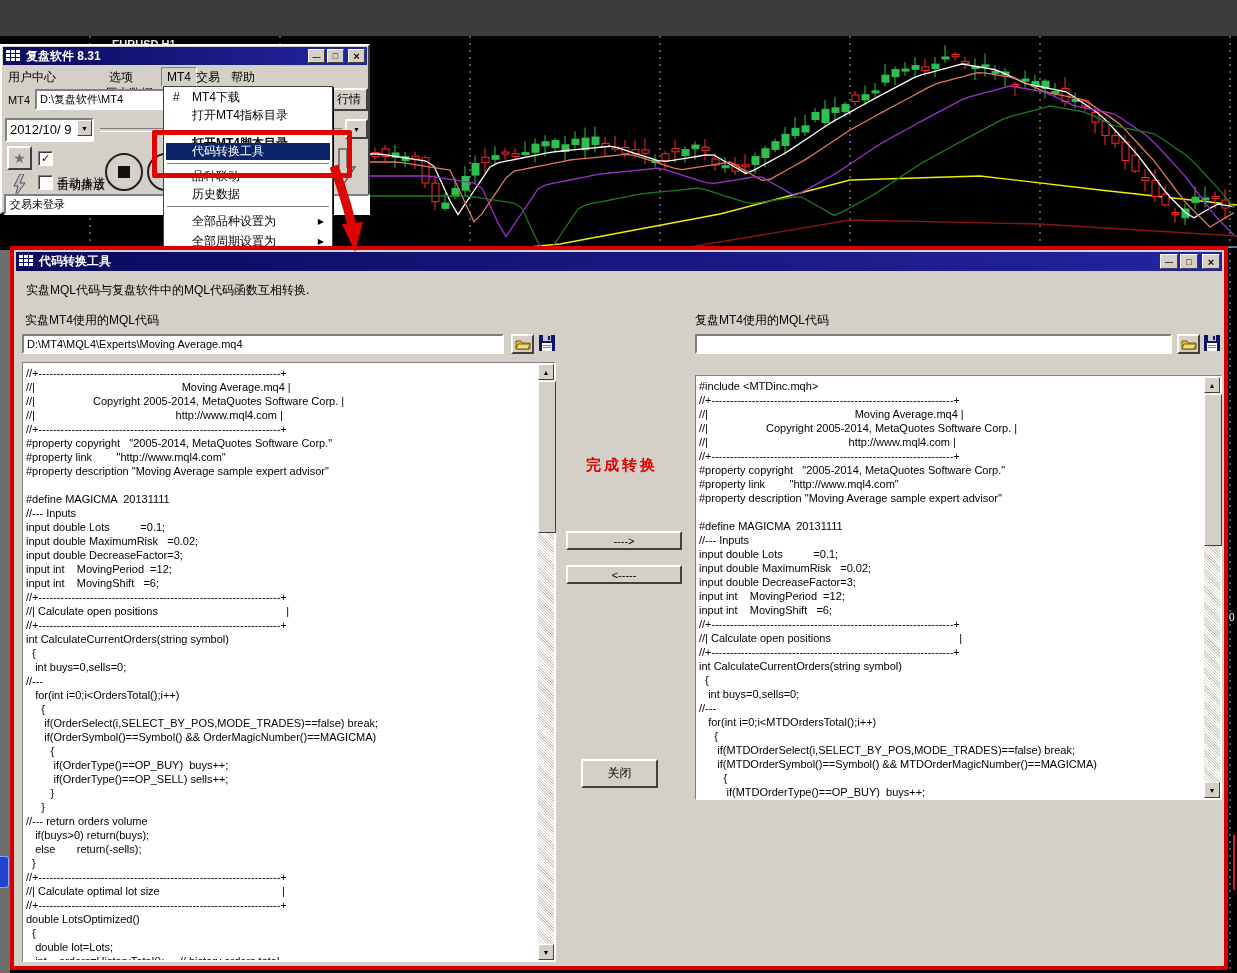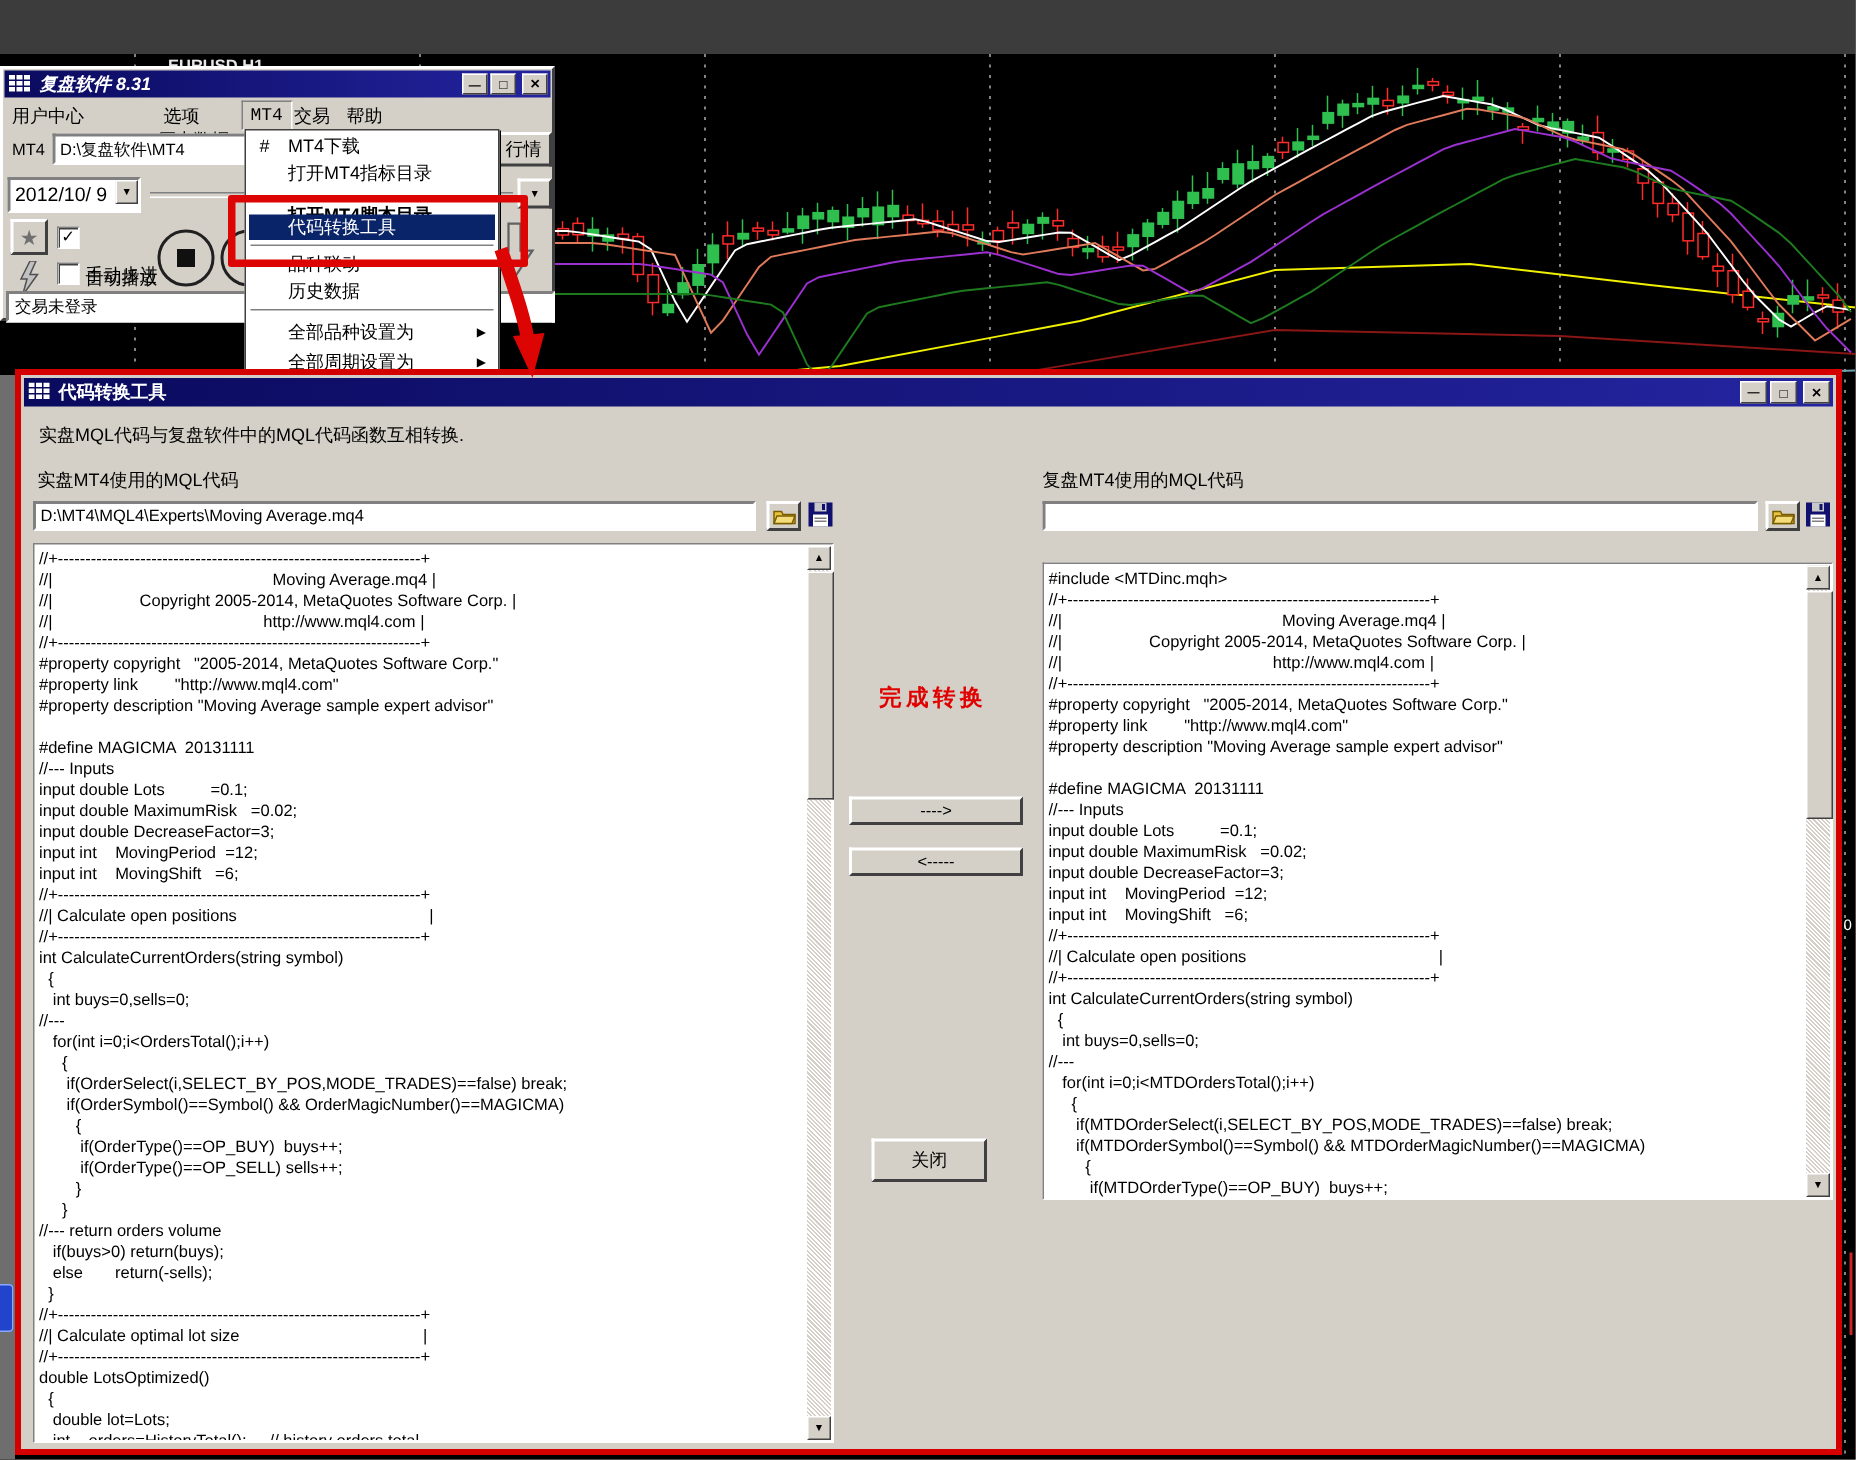--- a/index.html
+++ b/index.html
@@ -222,42 +222,42 @@
     </svg>
   <div class="abs" style="left:112px;top:38px;color:#e8e8e8;font-size:11px;font-weight:bold;z-index:1;">EURUSD,H1</div>
 
 
   <div class="abs" style="left:0;top:250px;width:10px;height:723px;background:#6e6e6e;z-index:2;"></div>
   <div class="abs" style="left:0;top:856px;width:8px;height:30px;background:#2244cc;border:1px solid #89a8ff;border-left:none;border-radius:0 3px 3px 0;z-index:3;"></div>
   <div class="abs" style="left:1229px;top:612px;color:#fff;font-size:10px;z-index:2;">0</div>
   <div class="abs" style="left:1233px;top:835px;width:2px;height:55px;background:#cc2222;z-index:2;"></div>
 
   <div class="abs raised" style="left:0;top:44px;width:370px;height:170px;z-index:3;box-sizing:border-box;">
-    <div class="tb navy abs" style="left:1px;top:1px;right:1px;height:18px;padding-left:3px;font-style:italic;">
+    <div class="tb navy abs" style="left:1px;top:1px;right:1px;height:18px;padding-left:3px;">
       <svg width="15" height="13" style="margin-right:5px;">
         <g fill="#fff">
             <rect x="0" y="0" width="4" height="3"></rect>
             <rect x="5" y="0" width="4" height="3"></rect>
             <rect x="10" y="0" width="4" height="3"></rect>
         <rect x="0" y="4" width="4" height="3"></rect>
             <rect x="5" y="4" width="4" height="3"></rect>
             <rect x="10" y="4" width="4" height="3"></rect>
         <rect x="0" y="8" width="4" height="3"></rect>
             <rect x="5" y="8" width="4" height="3"></rect>
             <rect x="10" y="8" width="4" height="3"></rect>
           </g>
       </svg>
       <span>复盘软件  8.31</span>
       <span style="flex:1"></span>
       <span class="btn raised1" style="width:17px;height:14px;font-size:8px;margin-right:2px;">—</span>
       <span class="btn raised1" style="width:17px;height:14px;font-size:9px;margin-right:4px;">□</span>
       <span class="btn raised1" style="width:17px;height:14px;font-size:11px;font-weight:bold;margin-right:2px;">×</span>
     </div>
 
-    <div class="abs" style="left:1px;top:21px;right:1px;height:18px;font-family:Liberation Mono, monospace;">
+    <div class="abs" style="left:1px;top:21px;right:1px;height:18px;">
       <span class="abs lbl" style="left:5px;top:2px;">用户中心</span>
       <span class="abs lbl" style="left:66px;top:2px;margin-left:40px;">选项</span>
       <span class="abs lbl" style="left:102px;top:18px;">历史数据</span>
       <span class="abs lbl" style="left:158px;top:0;padding:2px 5px;border:1px solid;border-color:#808080 #fff #fff #808080;">MT4</span>
       <span class="abs lbl" style="left:193px;top:2px;">交易</span>
       <span class="abs lbl" style="left:228px;top:2px;">帮助</span>
     </div>
 
     <span class="abs lbl" style="left:6px;top:48px;font-size:11px;">MT4</span>
     <input class="abs sunken" readonly="" style="left: 33px; top: 43px; width: 292px; height: 21px; font-size: 11px; padding: 1px 3px; font-family: &quot;Liberation Sans&quot;, sans-serif;" value="D:\复盘软件\MT4">

